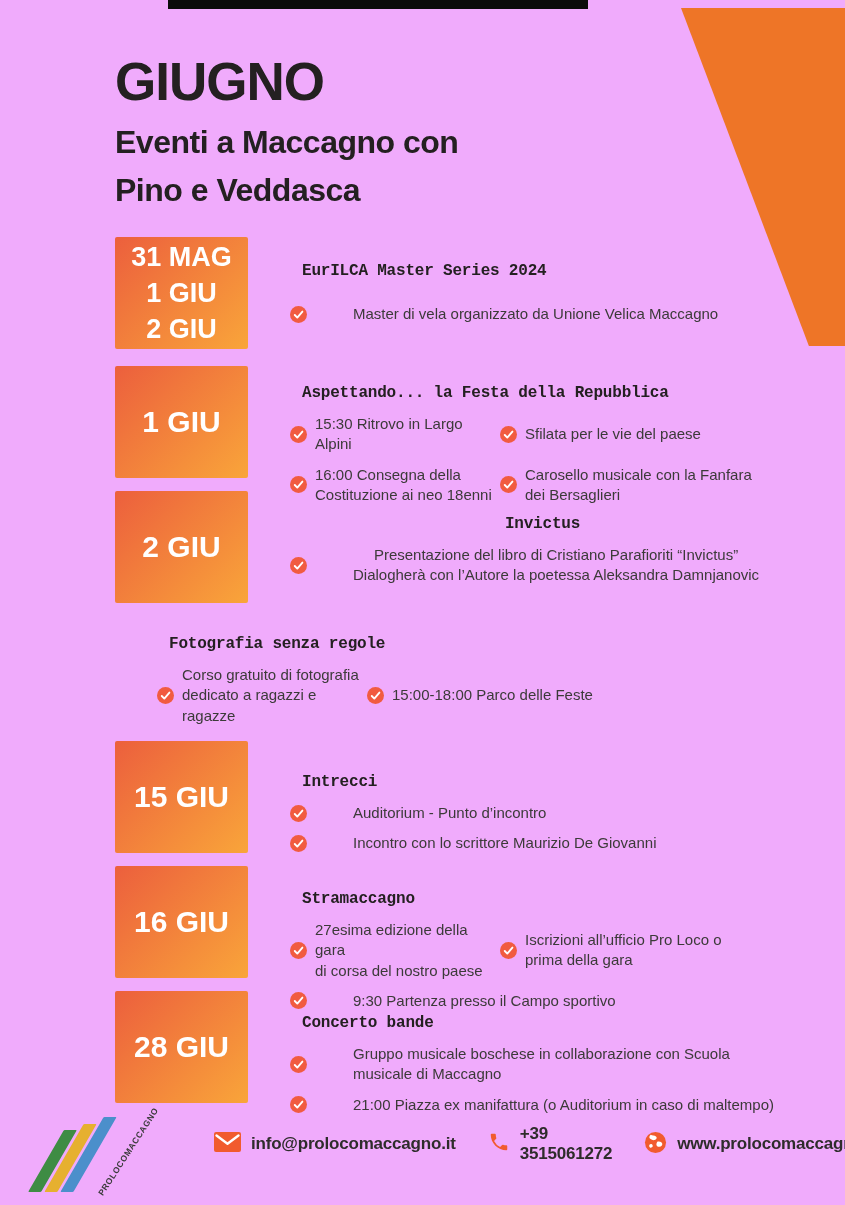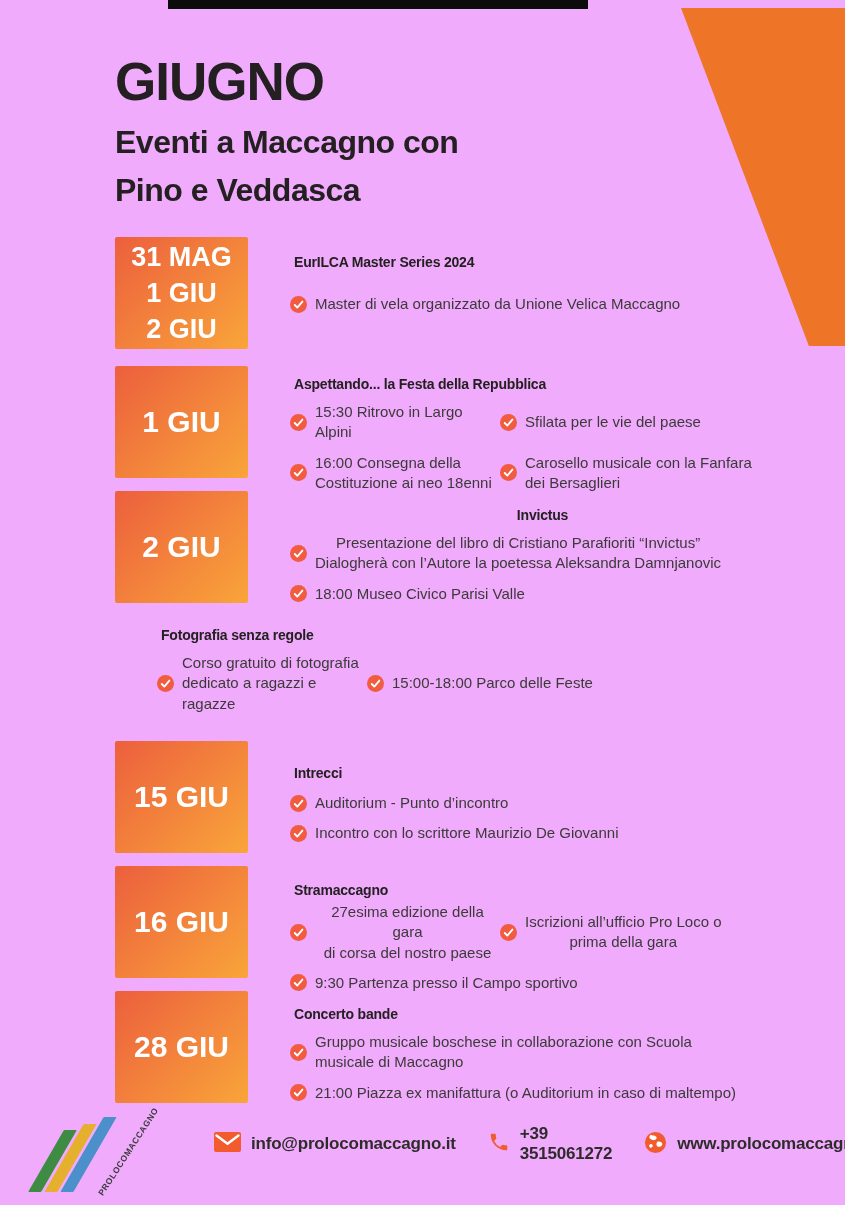--- a/index.html
+++ b/index.html
@@ -38,28 +38,28 @@
     background:linear-gradient(135deg,#EC5F3D 0%,#F9A53A 100%);
     color:#fff;font-weight:bold;text-align:center;
     display:flex;flex-direction:column;justify-content:center;
     border-radius:2px;
   }
   .date-box.lines-1{font-size:30px;}
   .date-box.lines-2,.date-box.lines-3{font-size:27px;line-height:36px;}
   .date-box.lines-4{font-size:25px;line-height:27px;}
   .event-content{margin-left:42px;width:505px;}
   .event-title{
-    margin:4px;font-size:14px;font-weight:bold;color:#242021;letter-spacing:-0.2px;
+    margin:12px;font-size:16px;font-weight:bold;color:#242021;letter-spacing:-0.2px;font-family:Liberation Mono, monospace;
   }
   .bullets{
     display:grid;grid-template-columns:210px auto;
     row-gap:10px;column-gap:0;align-items:center;margin-top:10px;
   }
   .bullet{display:flex;align-items:center;}
-  .bullet.full{grid-column:1 / -1;}
+  .bullet.full{grid-column:1 / -1;gap:38px;}
   .bullet .check{flex:0 0 17px;width:17px;height:17px;margin-right:8px;}
   .bullet-text{
     font-size:15px;color:#3c3a39;line-height:1.35;white-space:pre-line;
   }
   
   .footer-logo{position:absolute;left:36px;top:1112px;width:90px;height:88px;}
   .stripe{position:absolute;width:13px;transform:skewX(-30deg);border-radius:1px;}
   .stripe.green{left:10px;top:18px;height:62px;background:#3E8C44;}
   .stripe.yellow{left:28px;top:12px;height:68px;background:#E6B02F;}
   .stripe.blue{left:46px;top:5px;height:75px;background:#4B8FCB;}
@@ -161,27 +161,20 @@
           <h3 class="event-title">Invictus</h3>
           <div class="bullets" style="margin-top: 10px;">
             <div class="bullet full">
               <span class="check"><svg width="17" height="17" viewBox="0 0 20 20">
                   <circle cx="10" cy="10" r="10" fill="#F15B40"></circle>
                   <path d="M5.6 10.6l3 3 6-7" stroke="#fff" stroke-width="2.2" fill="none" stroke-linecap="round" stroke-linejoin="round"></path>
                 </svg></span>
               <span class="bullet-text">Presentazione del libro di Cristiano Parafioriti “Invictus”
 Dialogherà con l’Autore la poetessa Aleksandra Damnjanovic</span>
             </div>
-            <div class="bullet full">
-              <span class="check"><svg width="17" height="17" viewBox="0 0 20 20">
-                  <circle cx="10" cy="10" r="10" fill="#F15B40"></circle>
-                  <path d="M5.6 10.6l3 3 6-7" stroke="#fff" stroke-width="2.2" fill="none" stroke-linecap="round" stroke-linejoin="round"></path>
-                </svg></span>
-              <span class="bullet-text">18:00 Museo Civico Parisi Valle</span>
-            </div>
           </div>
         </div>
       </section>
       <section class="event-row" style="top: 616px;">
         <div class="event-content" style="padding-top: 7px;">
           <h3 class="event-title">Fotografia senza regole</h3>
           <div class="bullets" style="margin-top: 10px;">
             <div class="bullet half">
               <span class="check"><svg width="17" height="17" viewBox="0 0 20 20">
                   <circle cx="10" cy="10" r="10" fill="#F15B40"></circle>
@@ -223,21 +216,21 @@
             </div>
           </div>
         </div>
       </section>
       <section class="event-row" style="top: 866px;">
         <div class="date-box lines-1">
           <div class="date-line">16 GIU</div>
         </div>
         <div class="event-content" style="padding-top: 12px;">
           <h3 class="event-title">Stramaccagno</h3>
-          <div class="bullets" style="margin-top: 1px; text-align: center;">
+          <div class="bullets" style="margin-top: 1px;">
             <div class="bullet half">
               <span class="check"><svg width="17" height="17" viewBox="0 0 20 20">
                   <circle cx="10" cy="10" r="10" fill="#F15B40"></circle>
                   <path d="M5.6 10.6l3 3 6-7" stroke="#fff" stroke-width="2.2" fill="none" stroke-linecap="round" stroke-linejoin="round"></path>
                 </svg></span>
               <span class="bullet-text">27esima edizione della gara
 di corsa del nostro paese</span>
             </div>
             <div class="bullet half">
               <span class="check"><svg width="17" height="17" viewBox="0 0 20 20">

